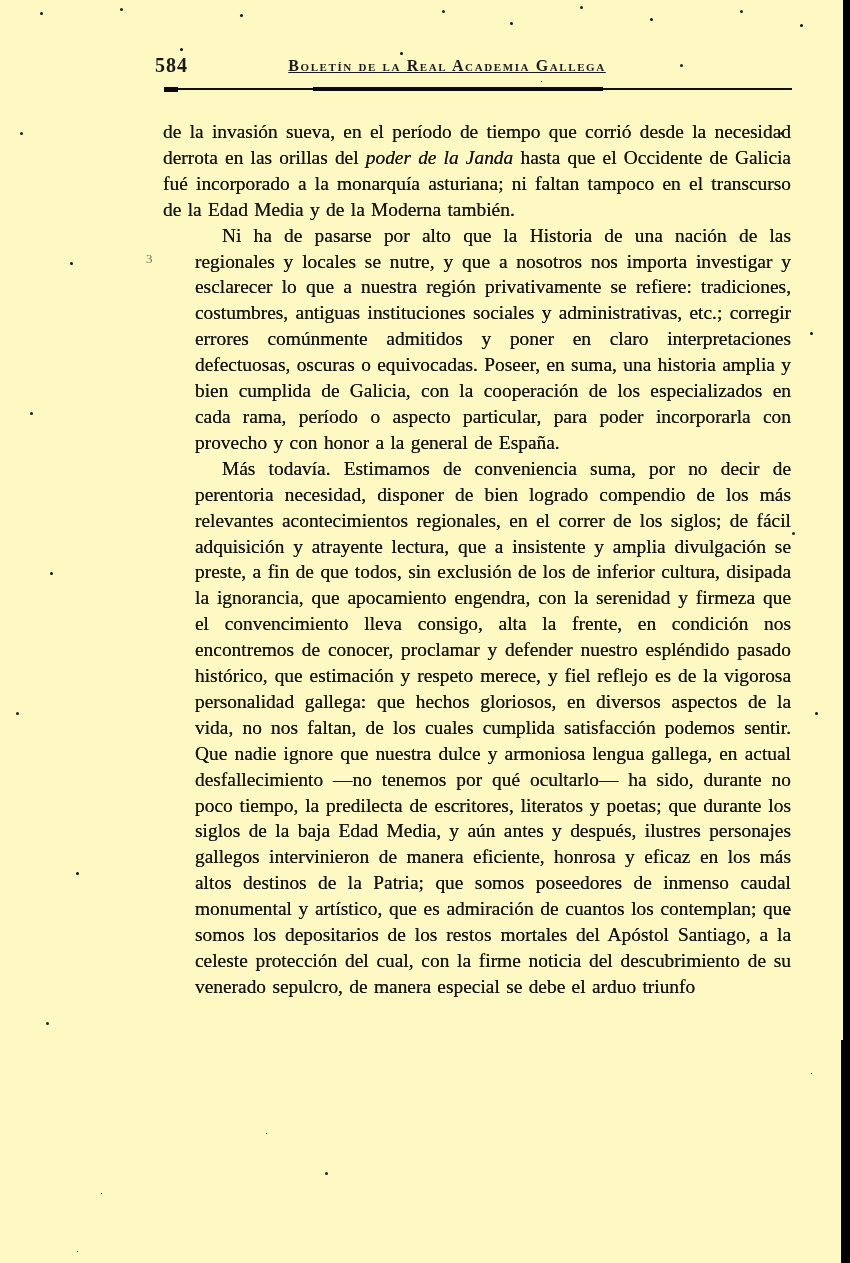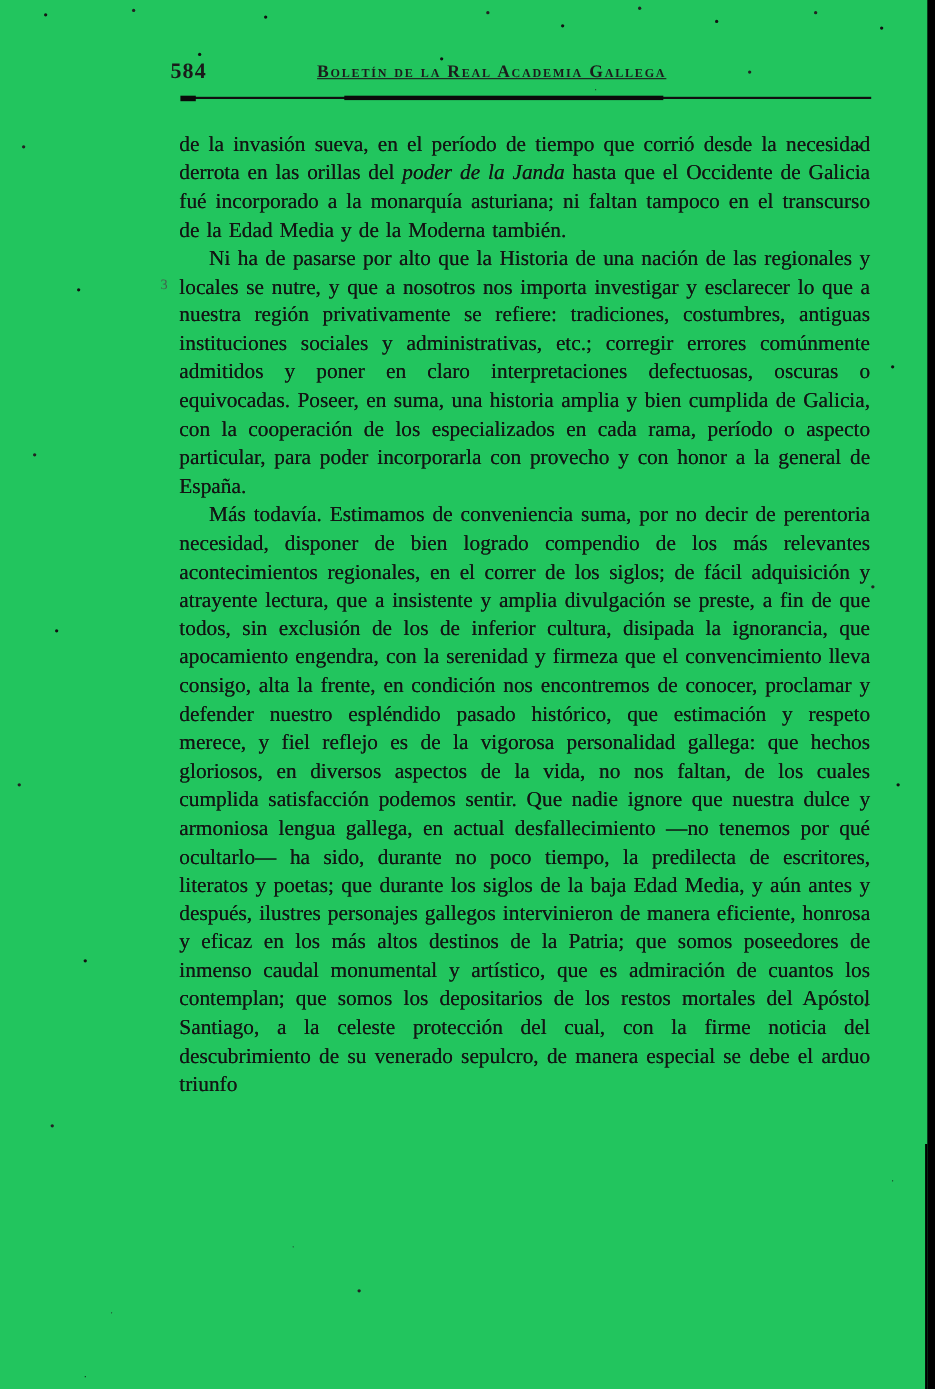--- a/index.html
+++ b/index.html
@@ -4,21 +4,21 @@
 <style>
   html, body {
     margin: 0;
     padding: 0;
     background: #e8e8e8;
   }
   .page {
     position: relative;
     width: 850px;
     height: 1263px;
-    background: #22c55e;
+    background: #fef9c3;
     overflow: hidden;
     font-family: "Liberation Serif", "DejaVu Serif", serif;
     color: #141414;
   }
 
   
   .header {
     position: absolute;
     top: 54px;
     left: 163px;
@@ -87,20 +87,21 @@
     text-align: justify;
     word-spacing: 1.5px;
     text-shadow: 0 0 0.5px rgba(10,10,10,0.85);
   }
   .body-text p {
     margin: 0;
     padding: 0;
   }
   .body-text p.indented {
     text-indent: 27px;
+    margin-left: 32px;
   }
   .body-text em {
     font-style: italic;
   }
 
   
   .margin-mark {
     position: absolute;
     left: 146px;
     top: 251px;

